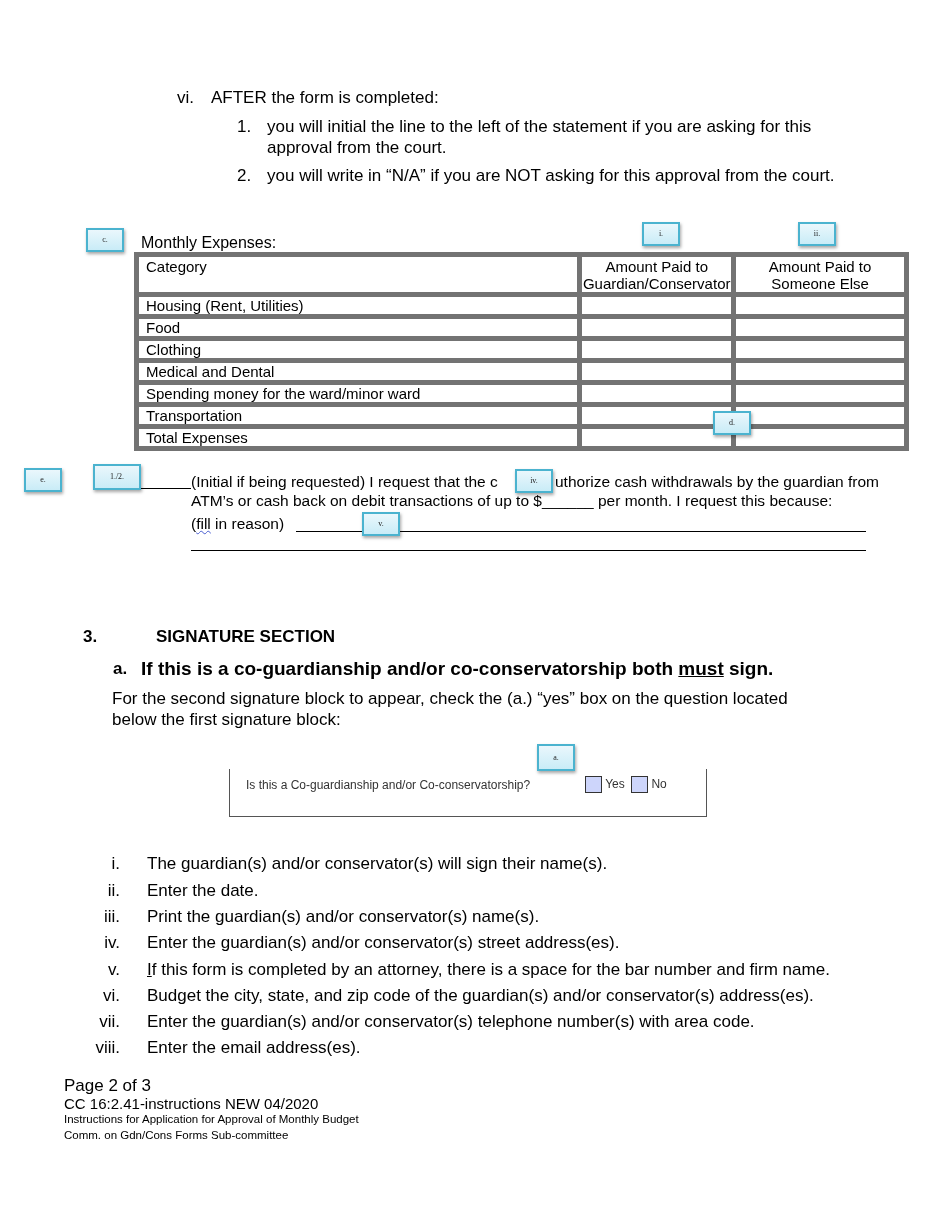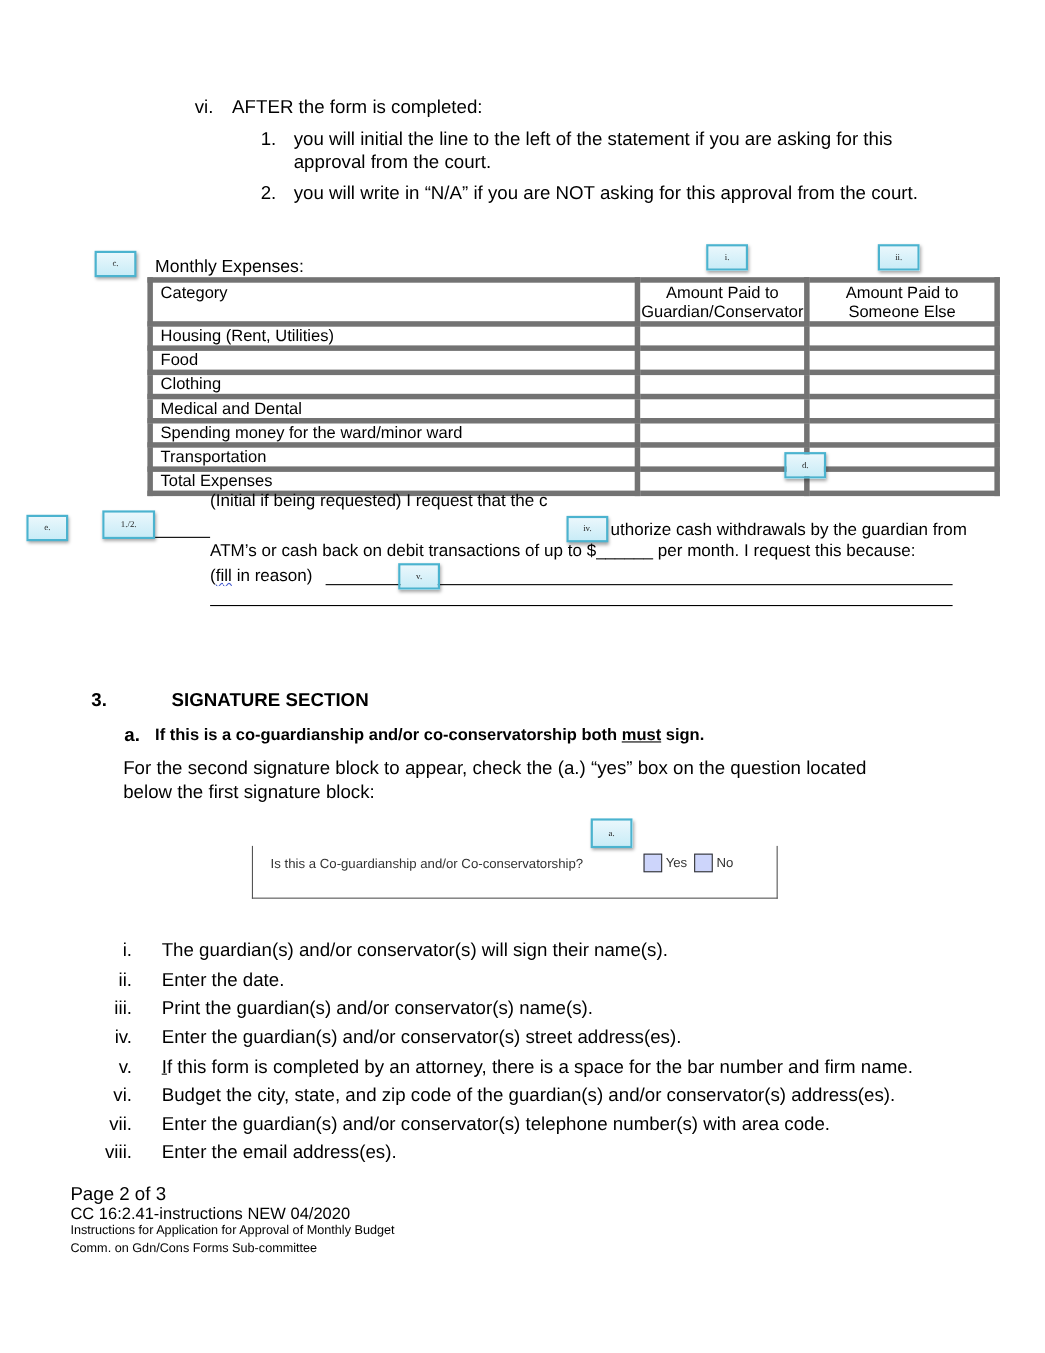--- a/index.html
+++ b/index.html
@@ -118,32 +118,32 @@
   </tr>
   <tr>
     <td class="c1">Total Expenses</td>
     <td class="c2"></td>
     <td class="c3"></td>
   </tr>
 </tbody>
   </table>
 
 <div class="line" style="left:141px; top:488px; width:50px;"></div>
-<div class="abs txt15" style="left:191px; top:447px; font-size:15.5px;text-align:center;">(Initial if being requested) I request that the c</div>
+<div class="abs txt15" style="left:191px; top:473px; font-size:15.5px;text-align:center;">(Initial if being requested) I request that the c</div>
 <div class="abs txt15" style="left:555px; top:473px; font-size:15.5px;">uthorize cash withdrawals by the guardian from</div>
 <div class="abs txt15" style="left:191px; top:492px; font-size:15.5px;">ATM’s or cash back on debit transactions of up to $______ per month. I request this because:</div>
 <div class="abs txt15" style="left:191px; top:515px; font-size:15.5px;"><span>(</span><span style="text-decoration: underline wavy #4a5fd0; text-decoration-thickness:1px;">fill</span><span> in reason)</span></div>
 <div class="line" style="left:296px; top:531px; width:570px;"></div>
 <div class="line" style="left:191px; top:550px; width:675px;"></div>
 
 <div class="abs" style="left:83px; top:627px; font-size:17px; font-weight:bold; line-height:20px;">3.</div>
 <div class="abs" style="left:113px; top:627px; font-size:17px; font-weight:bold; line-height:20px; white-space:nowrap;margin-left:43px;">SIGNATURE SECTION</div>
 
 <div class="abs" style="left:113px; top:659px; font-size:17px; font-weight:bold; line-height:20px;">a.</div>
-<div class="abs" style="left:141px; top:659px; font-size:15px; font-weight:bold; line-height:20px; white-space:nowrap;"><span>If this is a co-guardianship and/or co-conservatorship both </span><span style="text-decoration:underline;">must</span><span> sign.</span></div>
+<div class="abs" style="left:141px; top:659px; font-size:19px; font-weight:bold; line-height:20px; white-space:nowrap;"><span>If this is a co-guardianship and/or co-conservatorship both </span><span style="text-decoration:underline;">must</span><span> sign.</span></div>
 
 <div class="abs txt17" style="left:112px; top:689px;">For the second signature block to appear, check the (a.) “yes” box on the question located</div>
 <div class="abs txt17" style="left:112px; top:710px;">below the first signature block:</div>
 
 <div class="sigbox"></div>
 <div class="abs" style="left:246px; top:778px; font-size:12px; line-height:14px; color:#333; white-space:nowrap;">Is this a Co-guardianship and/or Co-conservatorship?</div>
 <div class="abs" style="left:585px; top:776px; font-size:12px; line-height:17px; color:#333; white-space:nowrap;">
   <span class="chk"></span>
   <span>Yes</span>
   <span class="chk" style="margin-left:3px;"></span>

